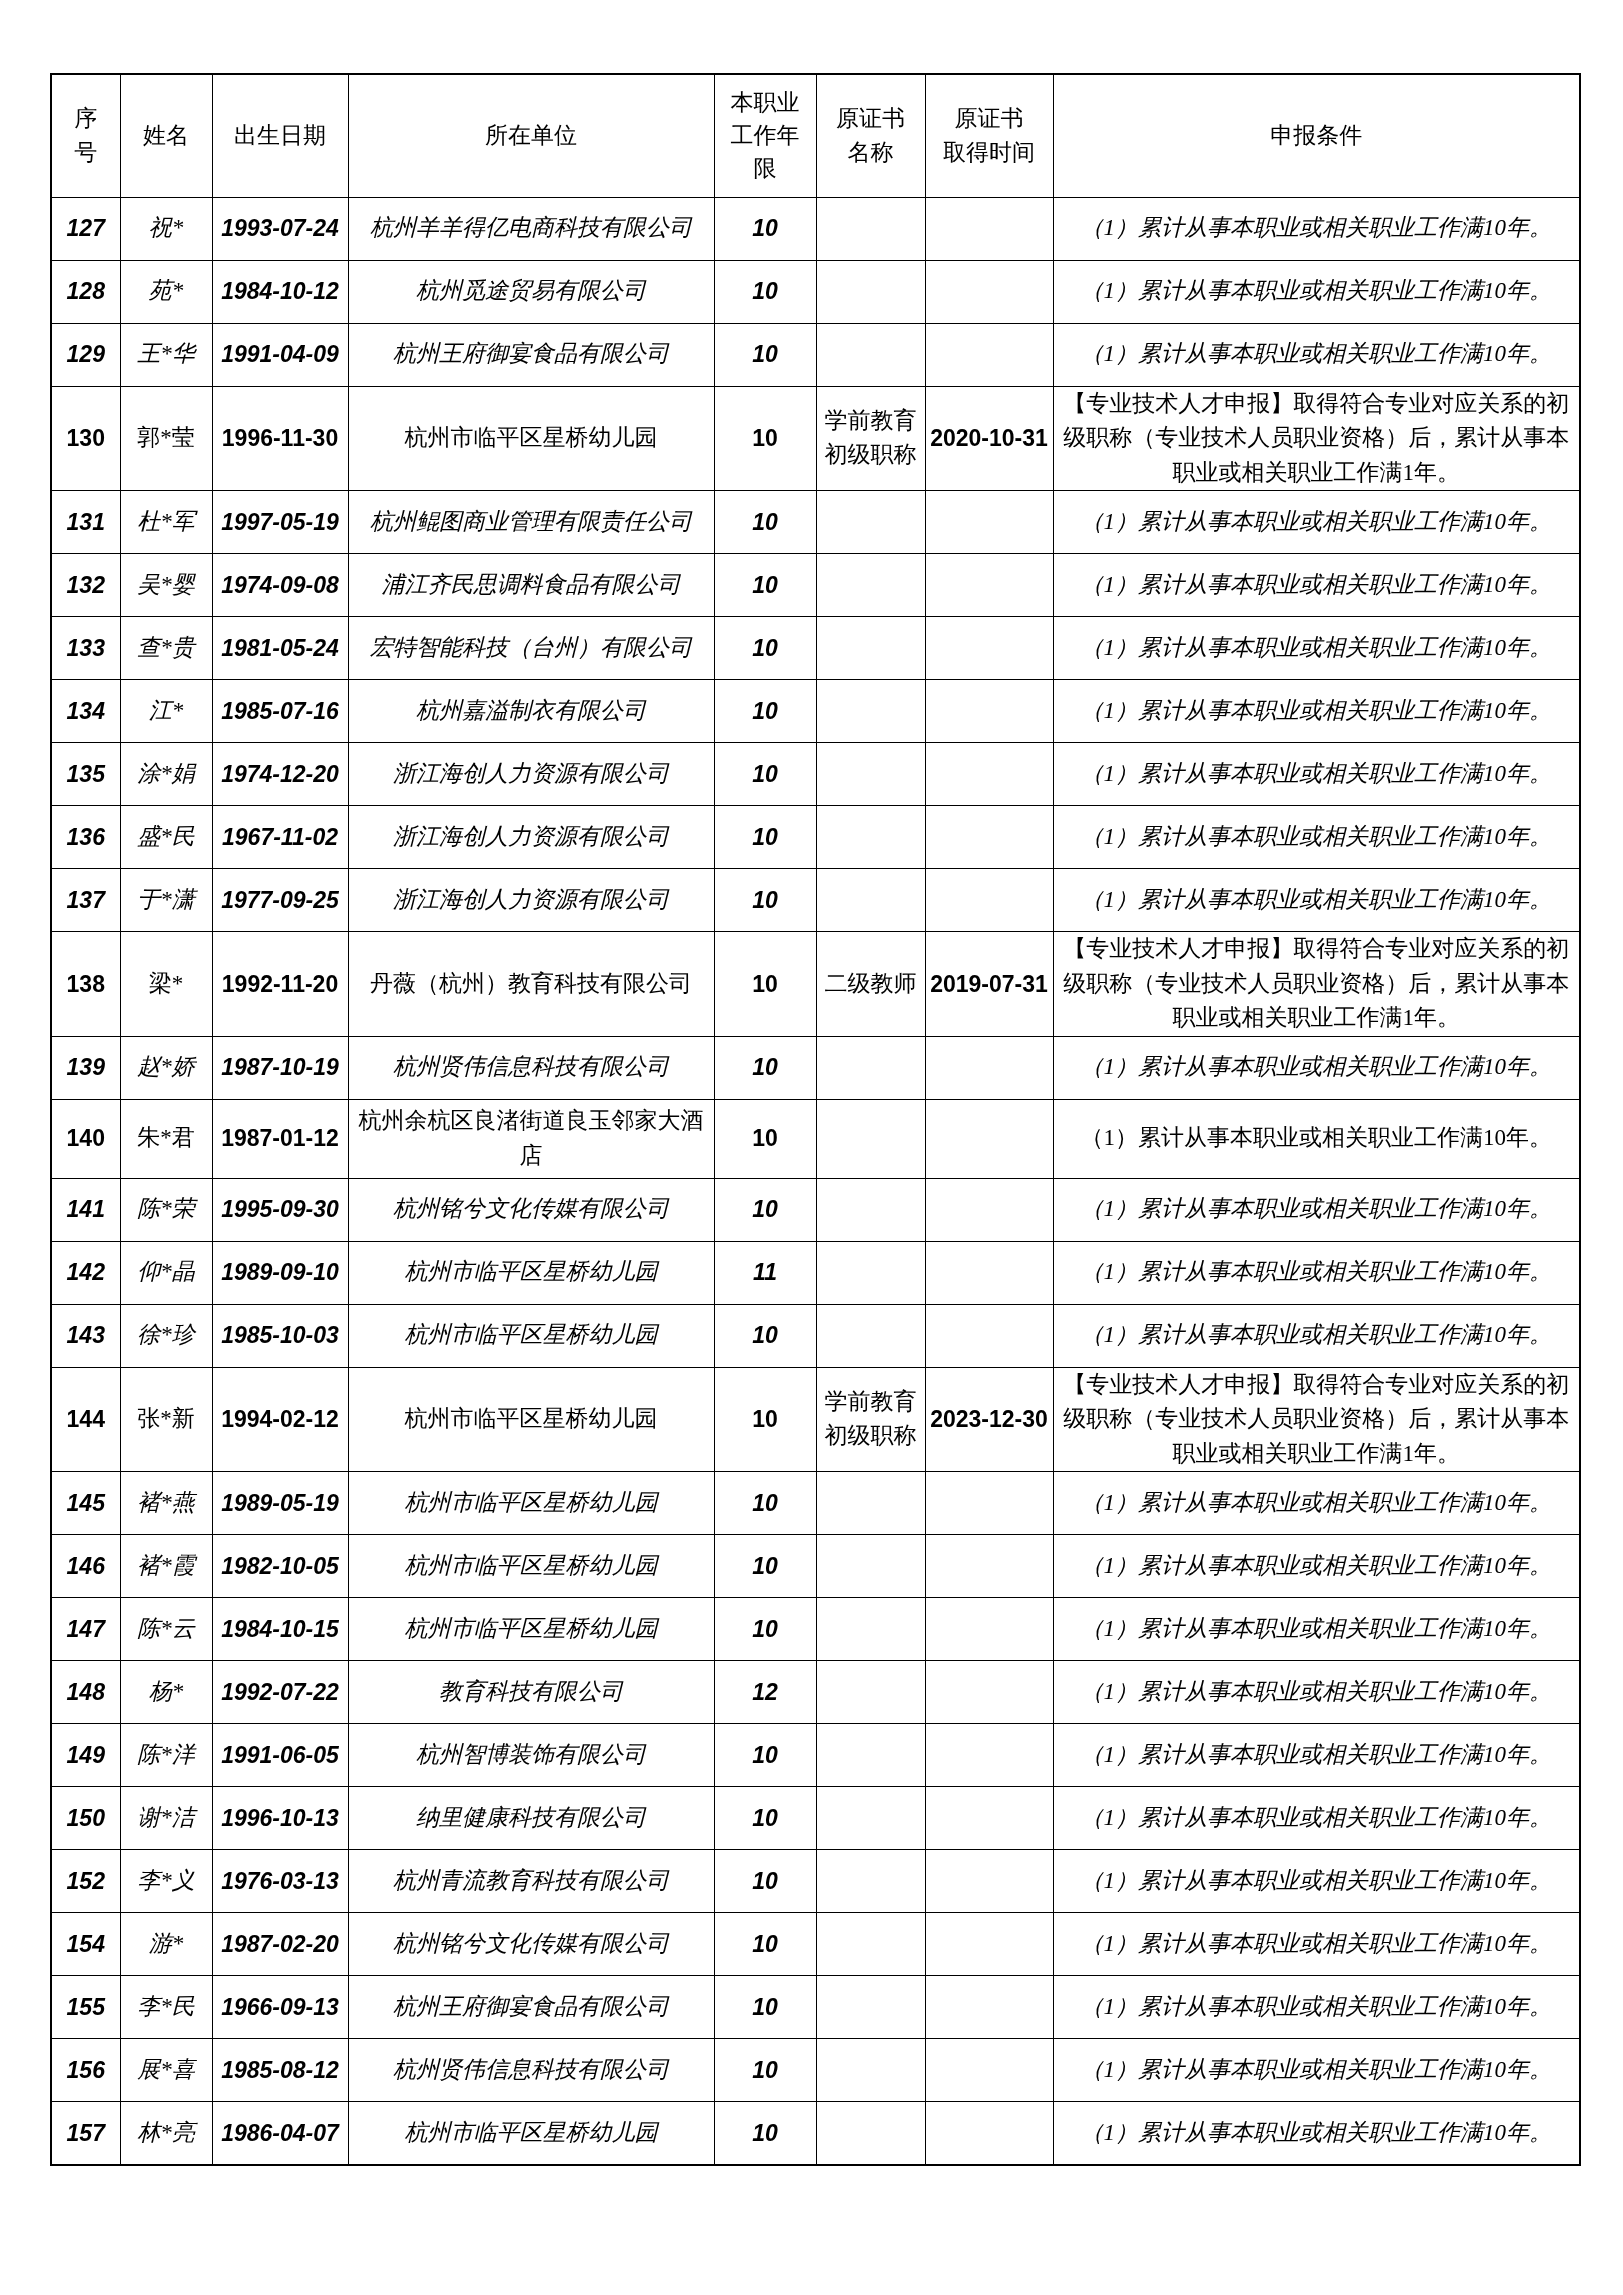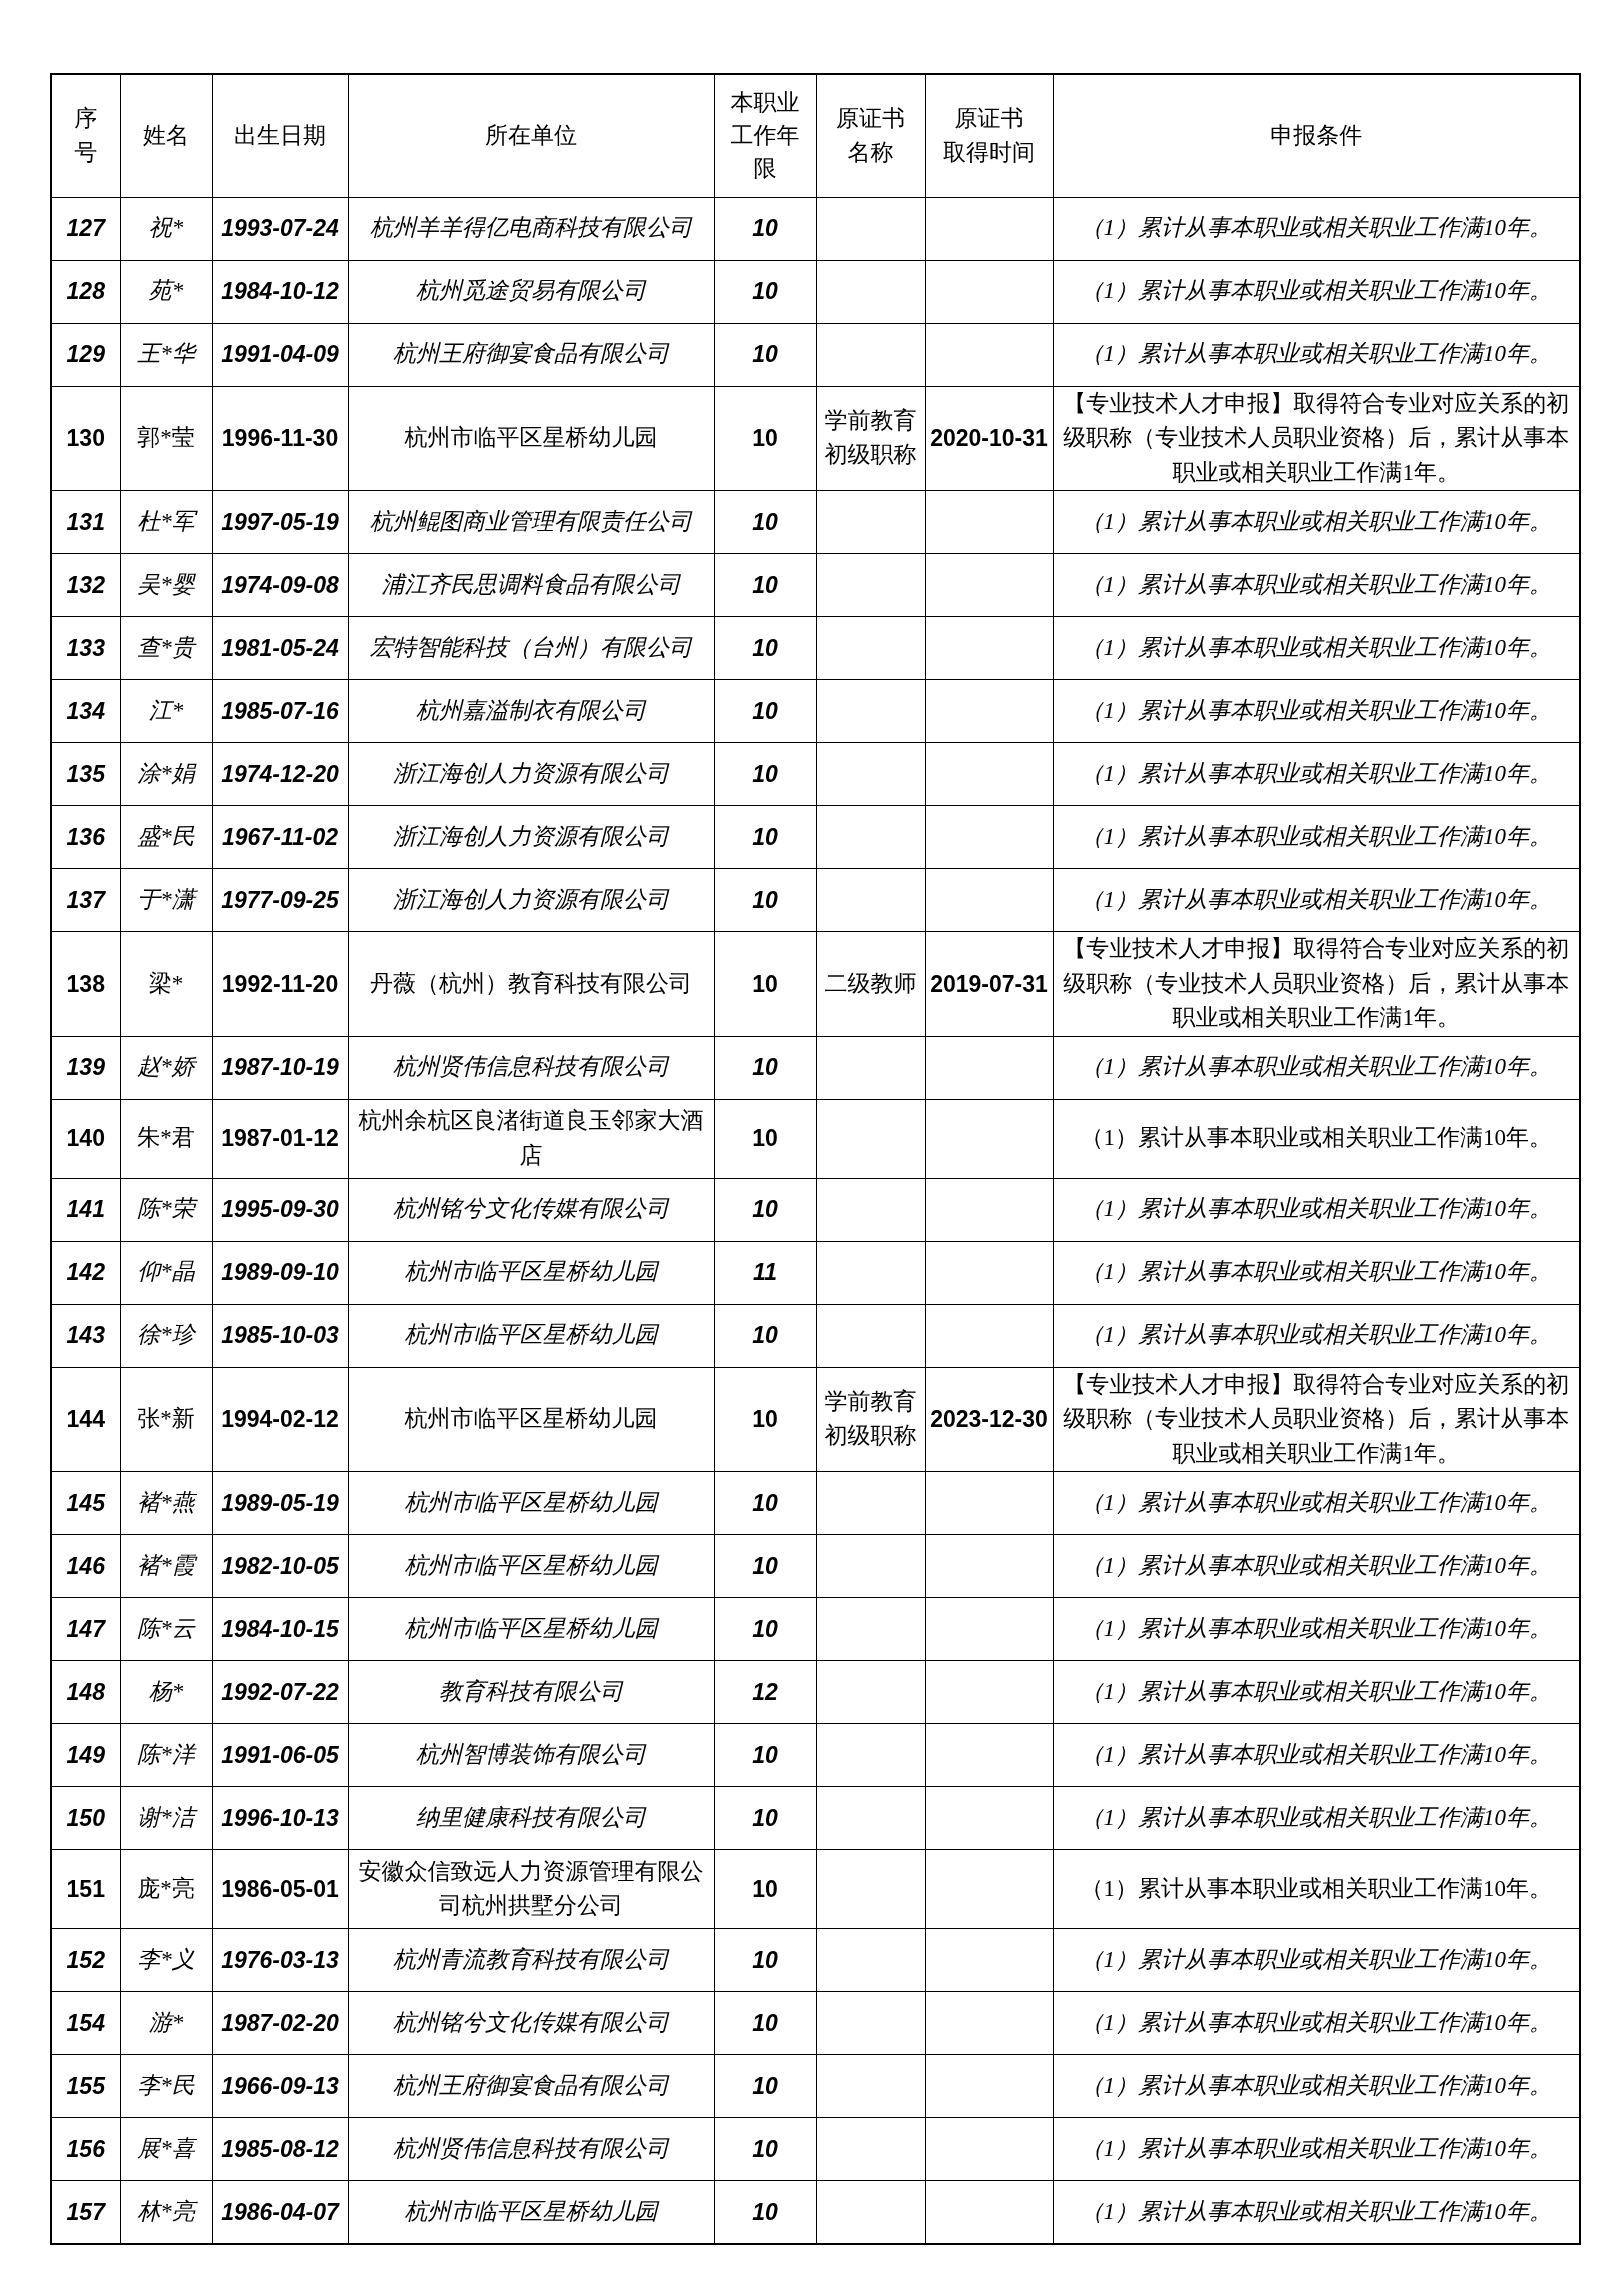--- a/index.html
+++ b/index.html
@@ -338,30 +338,20 @@
         <tr class="h-std">
     <td class="num c-no">150</td>
     <td class="c-name">谢*洁</td>
     <td class="num c-dob">1996-10-13</td>
     <td class="c-unit">纳里健康科技有限公司</td>
     <td class="num c-years">10</td>
     <td class="c-cert"></td>
     <td class="num c-certdate"></td>
     <td class="c-cond">（1）累计从事本职业或相关职业工作满10年。</td>
   </tr>
-        <tr class="h-wrap">
-    <td class="num c-no">151</td>
-    <td class="c-name">庞*亮</td>
-    <td class="num c-dob">1986-05-01</td>
-    <td class="c-unit">安徽众信致远人力资源管理有限公司杭州拱墅分公司</td>
-    <td class="num c-years">10</td>
-    <td class="c-cert"></td>
-    <td class="num c-certdate"></td>
-    <td class="c-cond">（1）累计从事本职业或相关职业工作满10年。</td>
-  </tr>
         <tr class="h-std">
     <td class="num c-no">152</td>
     <td class="c-name">李*义</td>
     <td class="num c-dob">1976-03-13</td>
     <td class="c-unit">杭州青流教育科技有限公司</td>
     <td class="num c-years">10</td>
     <td class="c-cert"></td>
     <td class="num c-certdate"></td>
     <td class="c-cond">（1）累计从事本职业或相关职业工作满10年。</td>
   </tr>

